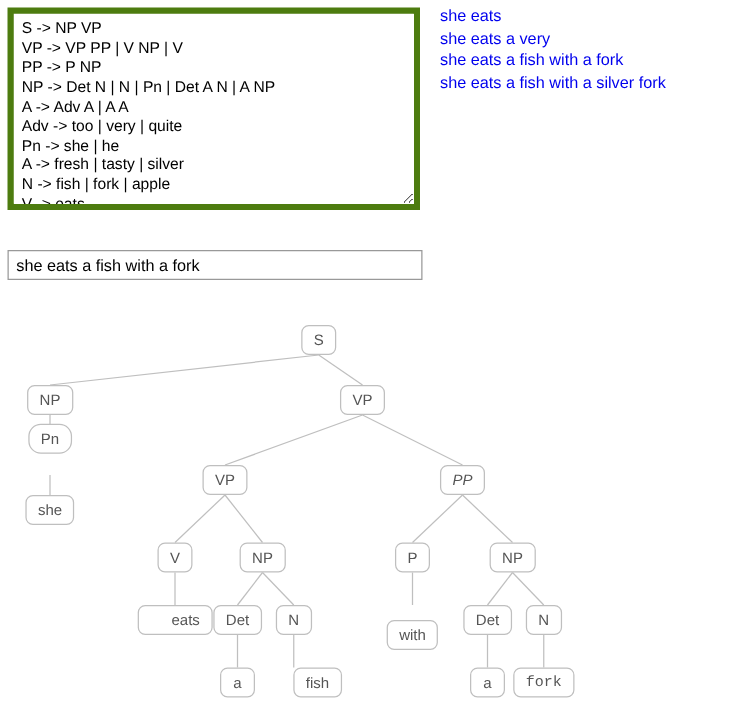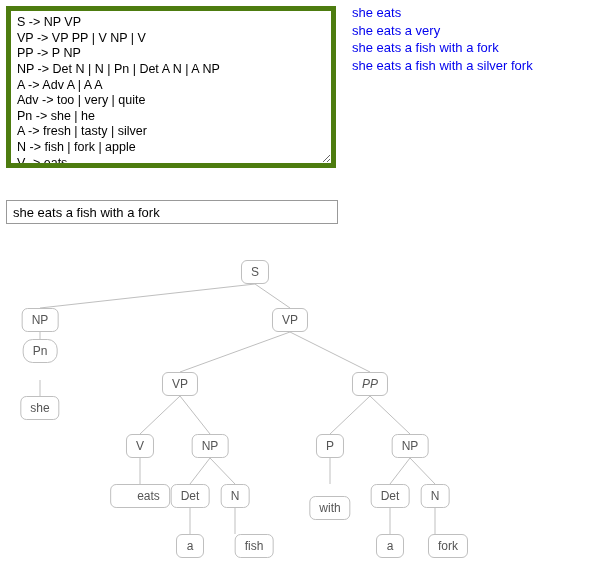--- a/index.html
+++ b/index.html
@@ -150,16 +150,16 @@
       <div class="node" style="left: 410px; top: 186px;">NP</div>
       <div class="node" style="left: 140px; top: 236px; padding-left: 26px;">eats</div>
       <div class="node" style="left: 190px; top: 236px;">Det</div>
       <div class="node" style="left: 235px; top: 236px;">N</div>
       <div class="node" style="left: 330px; top: 248px;">with</div>
       <div class="node" style="left: 390px; top: 236px;">Det</div>
       <div class="node" style="left: 435px; top: 236px;">N</div>
       <div class="node" style="left: 190px; top: 286px;">a</div>
       <div class="node" style="left: 235px; top: 286px; margin-left: 19px;">fish</div>
       <div class="node" style="left: 390px; top: 286px;">a</div>
-      <div class="node" style="left: 448px; top: 286px;">fork</div>
+      <div class="node" style="left: 435px; top: 286px; font-family: Liberation Mono, monospace;">fork</div>
     </div>
 
 </div>
 
 </body></html>

